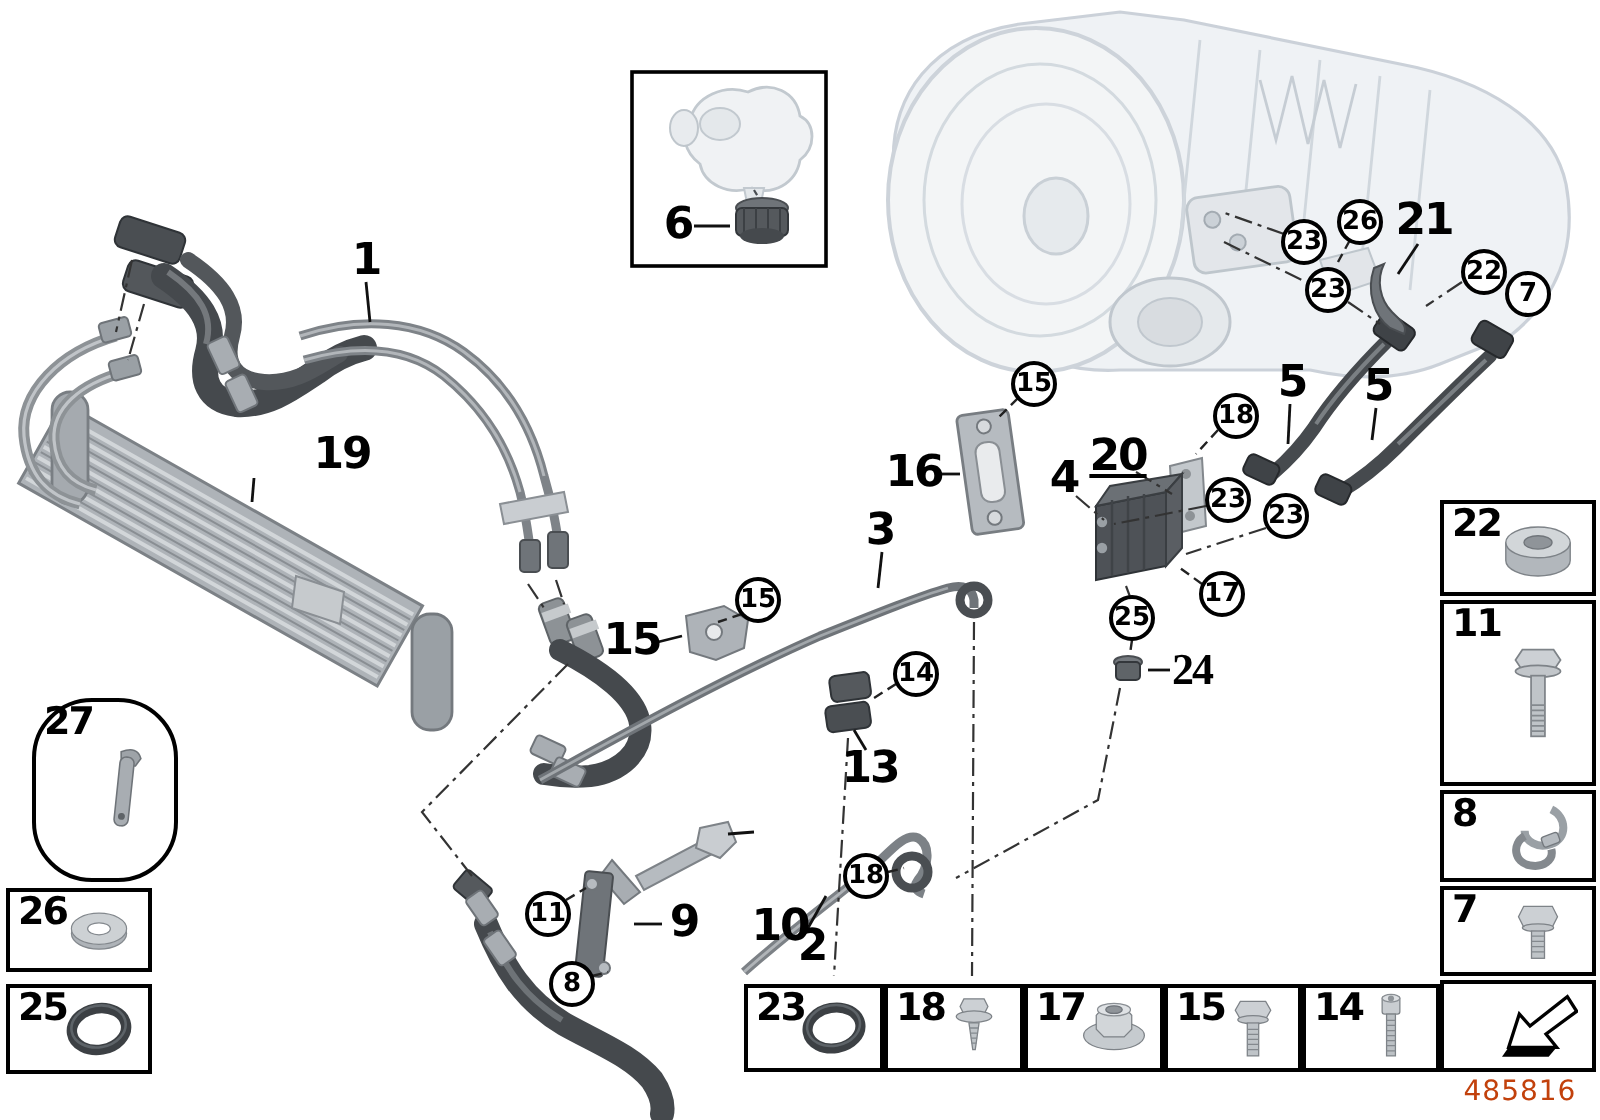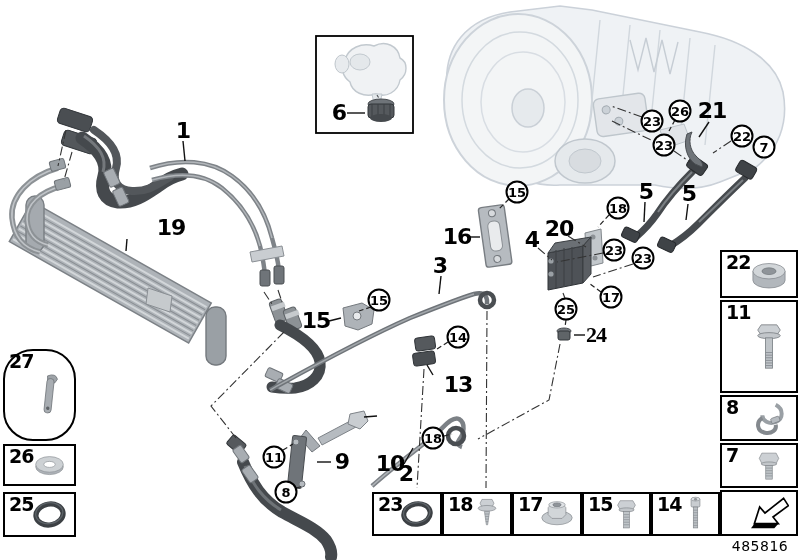--- a/index.html
+++ b/index.html
@@ -11,21 +11,21 @@
                 font-size:22px;letter-spacing:-1px;color:#000;line-height:1;white-space:nowrap;cursor:pointer;}
   .callout-circle{position:absolute;width:23px;height:23px;border:2px solid #000;border-radius:50%;
                   background:#fff;font-size:13px;font-weight:bold;color:#000;display:flex;
                   align-items:center;justify-content:center;transform:translate(-50%,-50%);
                   box-sizing:border-box;line-height:1;cursor:pointer;}
   .part-box{position:absolute;border:2px solid #000;background:#fff;box-sizing:border-box;cursor:pointer;}
   .part-box .box-label{position:absolute;top:0px;left:4px;font-size:19px;font-weight:bold;
                        letter-spacing:-1px;color:#000;line-height:1.1;}
   .part-box svg{position:absolute;right:1px;bottom:1px;}
   .part-number{position:absolute;left:722px;top:538px;width:76px;text-align:center;
-               font-size:14px;color:#000000;letter-spacing:0.5px;}
+               font-size:14px;color:#c2410c;letter-spacing:0.5px;}
 </style>
 </head>
 <body>
 
 <div class="stage">
 
 <svg class="artwork" width="800" height="560" viewBox="0 0 800 560">
   <defs>
     <symbol id="icon-oring" viewBox="0 0 60 60">
       <g transform="rotate(-10 30 30)">
@@ -278,26 +278,26 @@
   </g>
 </svg>
 
 <div id="callout-layer">
       <div class="callout-bold" style="left: 183px; top: 131px;">1</div>
       <div class="callout-bold" style="left: 127px; top: 228px; margin-left: 44px;">19</div>
       <div class="callout-bold" style="left: 339px; top: 113px;">6</div>
       <div class="callout-bold" style="left: 457px; top: 237px;">16</div>
       <div class="callout-bold" style="left: 316px; top: 321px;">15</div>
       <div class="callout-bold" style="left: 440px; top: 266px;">3</div>
-      <div class="callout-bold" style="left: 435px; top: 385px; margin-left: 23px;">13</div>
+      <div class="callout-bold" style="left: 435px; top: 385px;">13</div>
       <div class="callout-bold" style="left: 390px; top: 416px; margin-top: 48px;">10</div>
       <div class="callout-bold" style="left: 342px; top: 462px;">9</div>
       <div class="callout-bold" style="left: 406px; top: 474px;">2</div>
       <div class="callout-bold" style="left: 532px; top: 240px;">4</div>
-      <div class="callout-bold" style="left: 559px; top: 229px;">20</div>
+      <div class="callout-bold" style="left: 559px; top: 229px; text-decoration: underline;">20</div>
       <div class="callout-bold" style="left: 596px; top: 335px; font-family: Liberation Serif, serif;">24</div>
       <div class="callout-bold" style="left: 646px; top: 192px;">5</div>
       <div class="callout-bold" style="left: 689px; top: 194px;">5</div>
       <div class="callout-bold" style="left: 712px; top: 111px;">21</div>
       <div class="callout-circle" style="left: 379px; top: 300px;">15</div>
       <div class="callout-circle" style="left: 517px; top: 192px;">15</div>
       <div class="callout-circle" style="left: 458px; top: 337px;">14</div>
       <div class="callout-circle" style="left: 274px; top: 457px;">11</div>
       <div class="callout-circle" style="left: 286px; top: 492px;">8</div>
       <div class="callout-circle" style="left: 433px; top: 438px;">18</div>
@@ -306,21 +306,21 @@
       <div class="callout-circle" style="left: 643px; top: 258px;">23</div>
       <div class="callout-circle" style="left: 611px; top: 297px;">17</div>
       <div class="callout-circle" style="left: 566px; top: 309px;">25</div>
       <div class="callout-circle" style="left: 652px; top: 121px;">23</div>
       <div class="callout-circle" style="left: 680px; top: 111px;">26</div>
       <div class="callout-circle" style="left: 664px; top: 145px;">23</div>
       <div class="callout-circle" style="left: 742px; top: 136px;">22</div>
       <div class="callout-circle" style="left: 764px; top: 147px;">7</div>
     </div>
 <div id="box-layer">
-      <div class="part-box" style="left: 3px; top: 349px; width: 73px; height: 92px; border-radius: 30px;">
+      <div class="part-box" style="left: 16px; top: 349px; width: 73px; height: 92px; border-radius: 30px;">
         <span class="box-label">27</span>
         <svg width="47" height="86" viewBox="0 0 60 60" preserveAspectRatio="xMidYMid meet">
           <use href="#icon-strap"></use>
         </svg>
       </div>
       <div class="part-box" style="left: 3px; top: 444px; width: 73px; height: 42px;">
         <span class="box-label">26</span>
         <svg width="47" height="36" viewBox="0 0 60 60" preserveAspectRatio="xMidYMid meet">
           <use href="#icon-washer-flat"></use>
         </svg>

